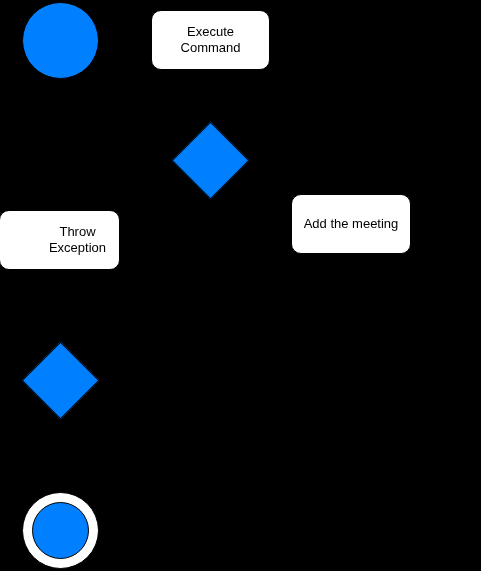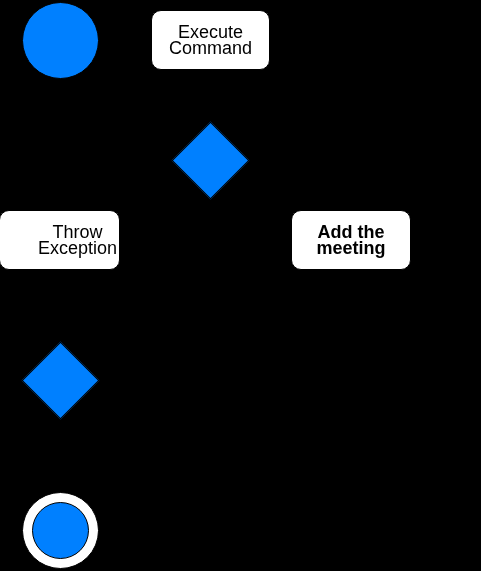--- a/index.html
+++ b/index.html
@@ -49,21 +49,21 @@
     border: 1px solid #000000;
     border-radius: 10px;
     display: flex;
     align-items: center;
     justify-content: center;
     text-align: center;
   }
   .process-label {
     color: #000000;
     font-family: "Liberation Sans", sans-serif;
-    font-size: 18px;
+    font-size: 13px;
     line-height: 16px;
     padding: 0 6px;
     white-space: pre-line;
   }
   
   .decision-node {
     background: transparent;
   }
   .decision-shape {
     width: 100%;
@@ -88,21 +88,21 @@
   </div>
 
   <div class="node decision-node" style="left:183px; top:133px; width:55px; height:55px;">
     <div class="decision-shape"></div>
   </div>
 
   <div class="node process-node" style="left:-1px; top:210px; width:121px; height:60px;padding-left:36px;">
     <span class="process-label">Throw Exception</span>
   </div>
 
-  <div class="node process-node" style="left:291px; top:210px; width:120px; height:60px;font-weight:bold;">
+  <div class="node process-node" style="left:291px; top:194px; width:120px; height:60px;">
     <span class="process-label">Add the meeting</span>
   </div>
 
   <div class="node decision-node" style="left:33px; top:353px; width:55px; height:55px;">
     <div class="decision-shape"></div>
   </div>
 
   <div class="node end-node" style="left:22px; top:492px; width:77px; height:77px;">
     <div class="end-node-inner" style="left:9px; top:9px; width:57px; height:57px;"></div>
   </div>

